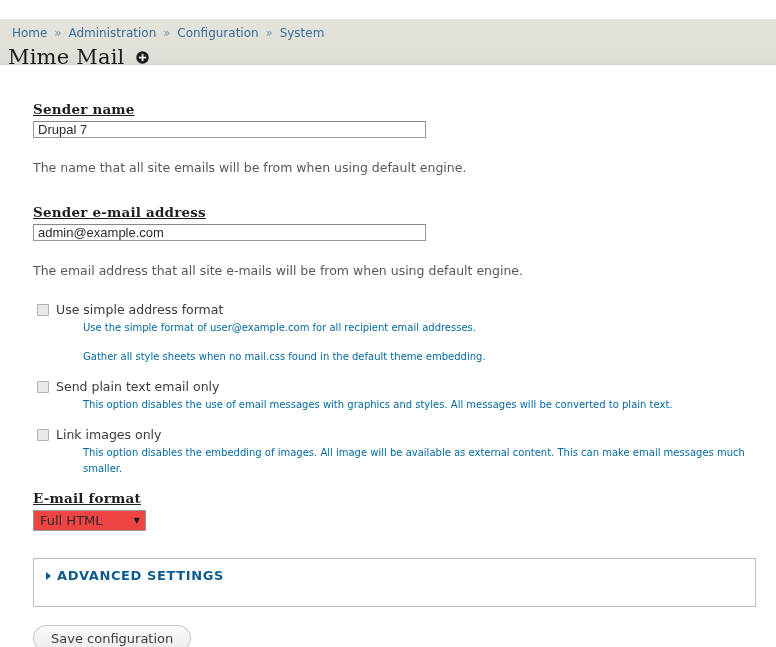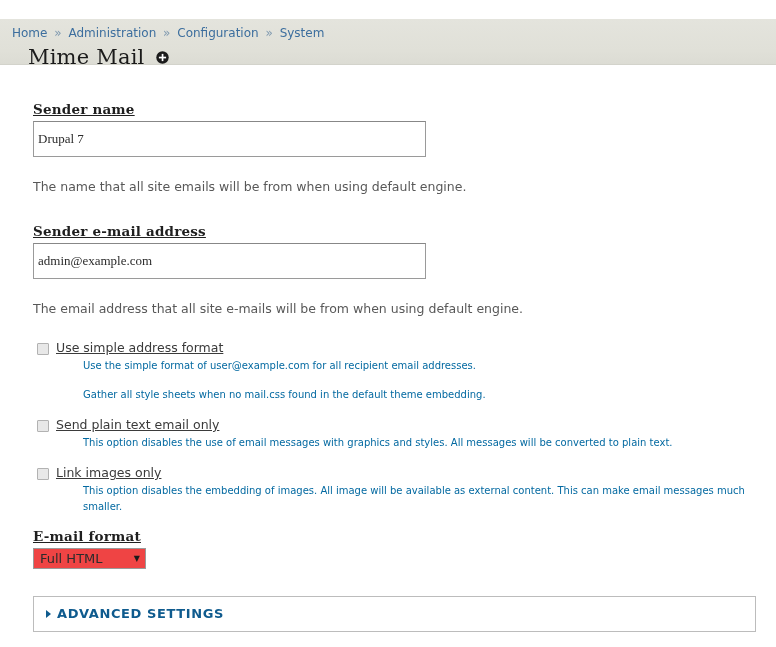--- a/index.html
+++ b/index.html
@@ -39,21 +39,21 @@
   }
   #breadcrumb .sep {
     color: #7f99b0;
     padding: 0 3px;
     font-size: 12px;
   }
 
   #title-row {
     display: flex;
     align-items: center;
-    padding: 5px 0 0 28px;
+    padding: 5px 0 0 8px;
   }
   #page-title {
     font-family: "DejaVu Serif", serif;
     font-size: 21px;
     font-weight: normal;
     color: #1a1a1a;
     margin: 0;
     letter-spacing: 0.2px;
     line-height: 24px;
   }
@@ -78,48 +78,47 @@
     font-weight: bold;
     font-size: 13.5px;
     color: #1f1f1f;
     display: block;
     margin-bottom: 4px;
     letter-spacing: 0.2px;
     text-decoration: underline;
   }
   .text-input {
     width: 393px;
-    height: 36px;
+    height: 17px;
     box-sizing: border-box;
     border: 1px solid #9a9a9a;
     border-top-color: #878787;
     background: #ffffff;
-    font-family: Liberation Serif, serif;
+    font-family: Liberation Sans, sans-serif;
     font-size: 13px;
     color: #2b2b2b;
     padding: 1px 4px;
     outline: none;
     border-radius: 0;
   }
   .description {
     font-size: 12.5px;
     color: #585858;
     margin-top: 22px;
     line-height: 16px;
   }
 
   .spacer-lg { height: 28px; }
   .spacer-md { height: 22px; }
 
   
   .checkbox-row {
     display: flex;
-    align-items: center;
+    align-items: flex-start;
     margin-bottom: 1px;
-    text-decoration: underline;
   }
   .cb {
     width: 12px;
     height: 12px;
     min-width: 12px;
     box-sizing: border-box;
     border: 1px solid #b2b2b2;
     background: #e8e8e8;
     margin: 3px 7px 0 4px;
     cursor: pointer;
@@ -161,21 +160,21 @@
     line-height: 8px;
   }
 
   
   #advanced-fieldset {
     width: 723px;
     box-sizing: border-box;
     border: 1px solid #bcbcbc;
     background: #ffffff;
     margin-top: 27px;
-    padding: 9px 0 10px 12px;
+    padding: 9px 0 23px 12px;
   }
   .fieldset-legend {
     display: flex;
     align-items: center;
     cursor: pointer;
   }
   .tri {
     width: 0;
     height: 0;
     border-left: 5px solid #0f5b8e;

